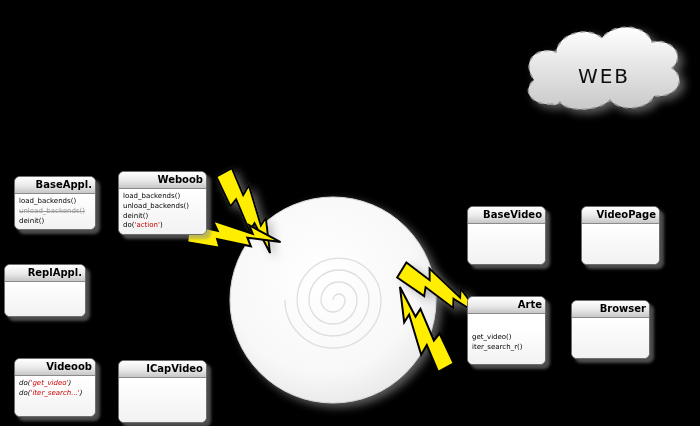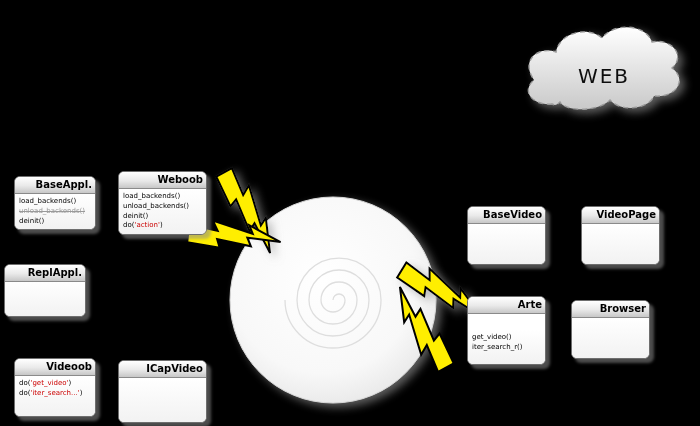--- a/index.html
+++ b/index.html
@@ -127,21 +127,21 @@
   </div>
 </div>
 
 <div class="uml-box" style="left:4px;top:264px;width:80px;">
   <div class="uml-header">ReplAppl.</div>
   <div class="uml-body" style="min-height:28px;"></div>
 </div>
 
 <div class="uml-box" style="left:14px;top:358px;width:80px;border-radius:6px;">
   <div class="uml-header">Videoob</div>
-  <div class="uml-body" style="min-height:34px;">
+  <div class="uml-body" style="min-height:34px;font-style:italic;">
     <div class="uml-line">
       <span>do(</span><span class="str">'get_video'</span><span>)</span>
     </div>
     <div class="uml-line">
       <span>do(</span><span class="str">'iter_search...'</span><span>)</span>
     </div>
   </div>
 </div>
 
 <div class="uml-box" style="left:118px;top:360px;width:87px;">

